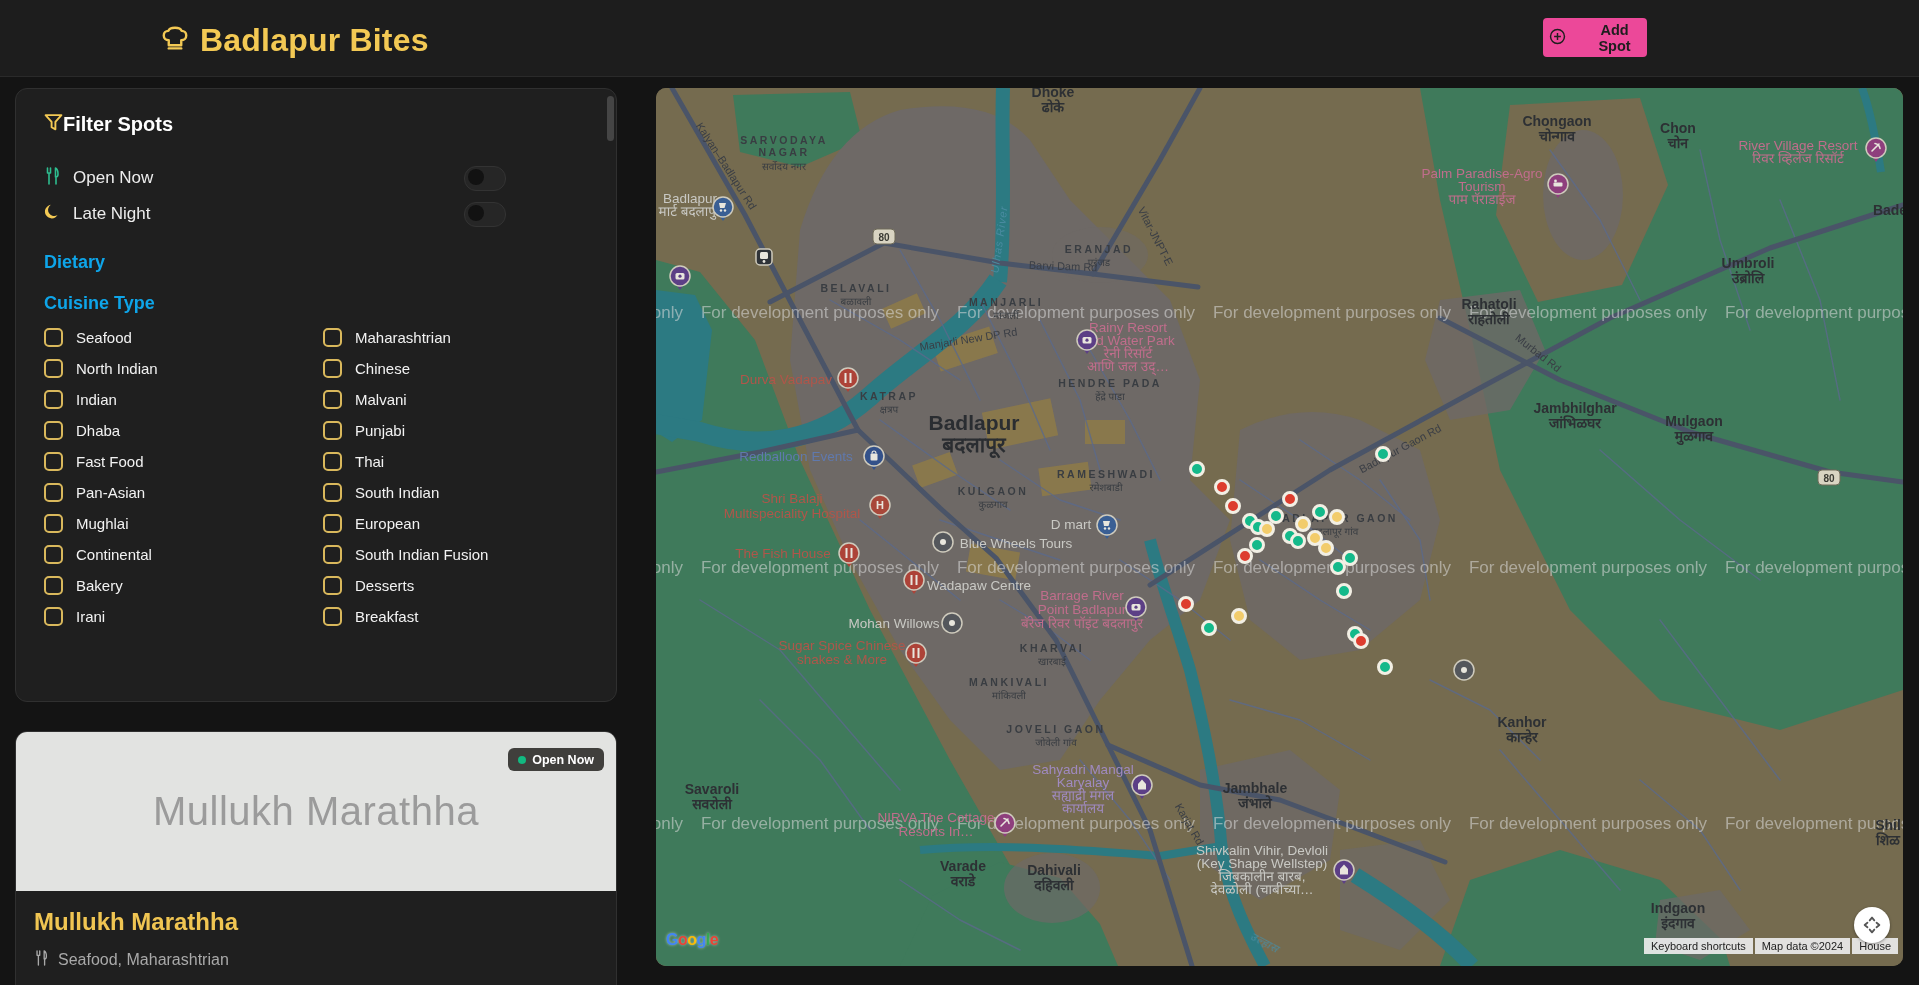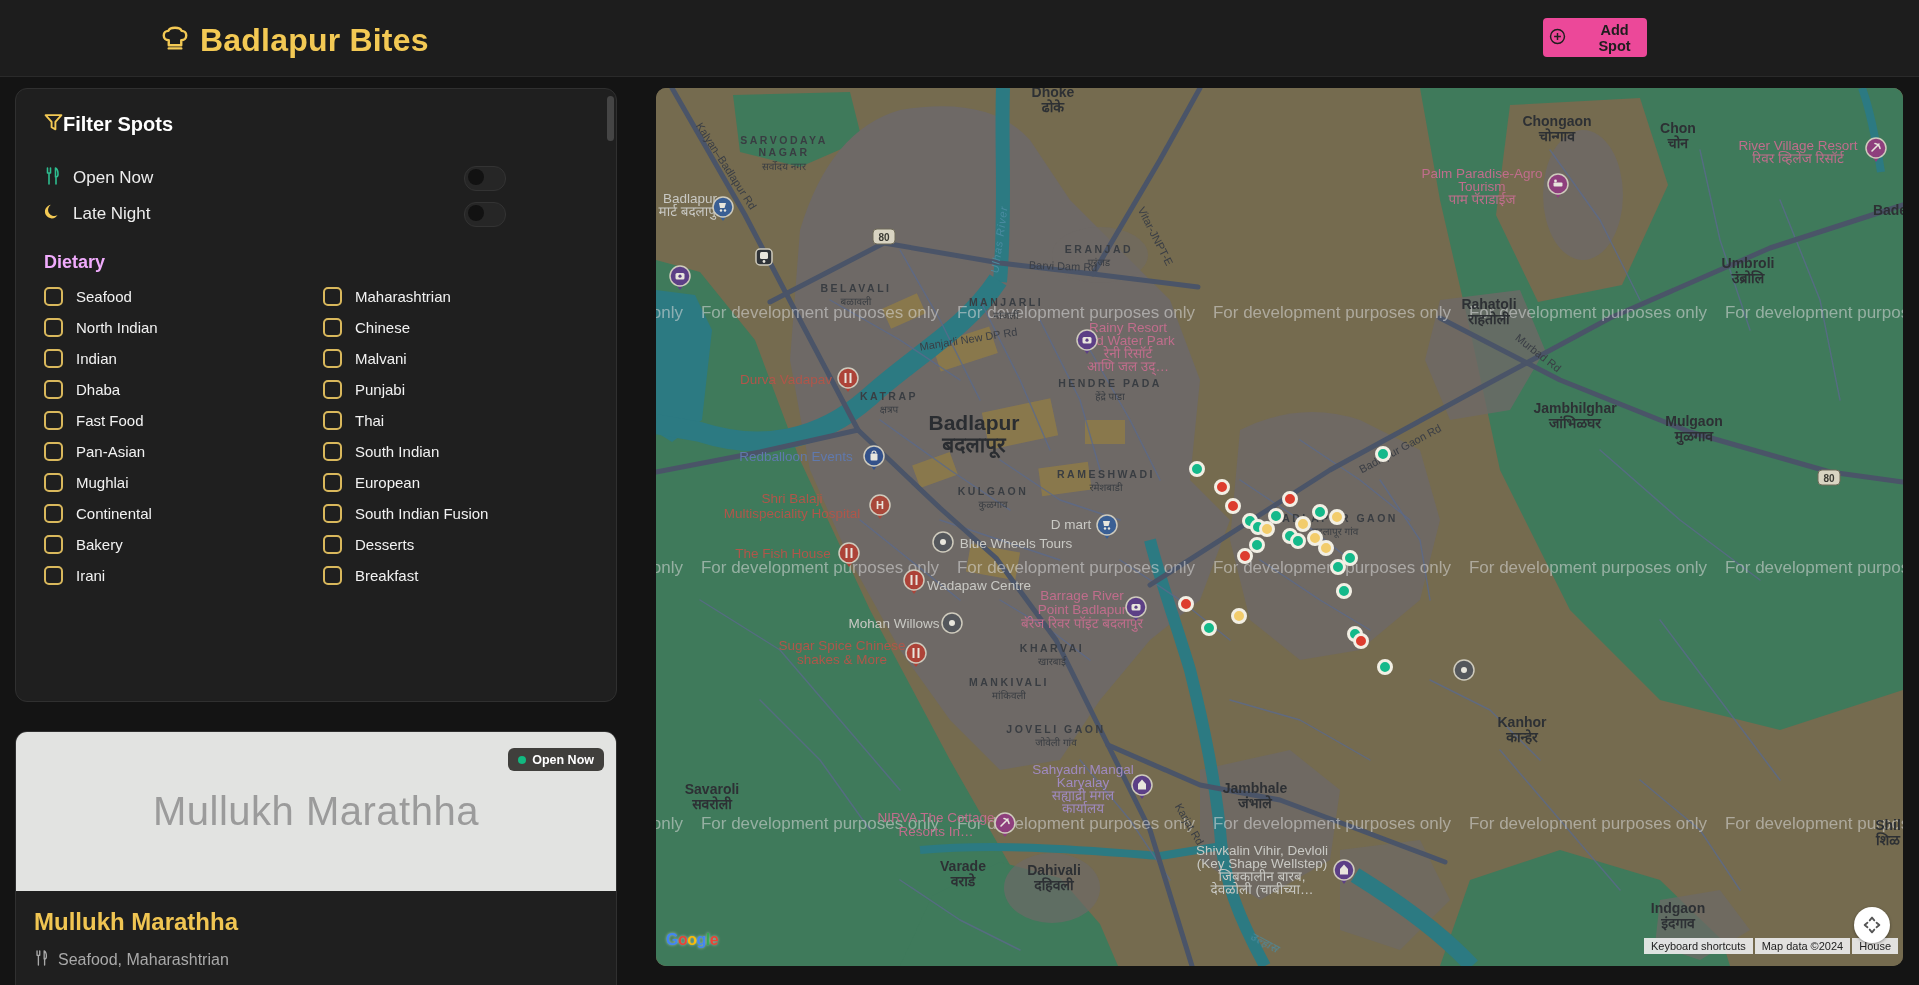--- a/index.html
+++ b/index.html
@@ -11,21 +11,21 @@
   .add-spot{position:absolute;left:1543px;top:18px;width:104px;height:39px;background:#ec4899;border:none;border-radius:4px;display:flex;align-items:center;justify-content:center;gap:22px;font-family:inherit;font-size:14.5px;font-weight:bold;color:#1e1e1e;cursor:pointer;}
   
   .filter-panel{position:absolute;left:15px;top:88px;width:602px;height:614px;background:#1f1f1f;border:1px solid #303030;border-radius:12px;box-sizing:border-box;padding:24px 28px;overflow:hidden;}
   .panel-scrollbar{position:absolute;right:2px;top:7px;width:7px;height:45px;border-radius:4px;background:#454545;}
   .filter-heading{display:flex;align-items:center;gap:0;margin-bottom:24px;}
   .filter-heading .t{font-size:20px;font-weight:bold;color:#fff;}
   .quick-row{display:flex;align-items:center;width:462px;height:36px;}
   .quick-row .lbl{font-size:17px;color:#ededed;margin-left:12px;flex:1;}
   .toggle{width:40px;height:23px;border-radius:12px;background:#262626;border:1px solid #333;position:relative;flex:0 0 auto;cursor:pointer;}
   .toggle .knob{position:absolute;left:3px;top:2.5px;width:16px;height:16px;border-radius:50%;background:#121212;}
-  .section-h{font-size:18px;font-weight:bold;color:#f0abfc;margin:20px 0 14px 0;}
+  .section-h{font-size:18px;font-weight:bold;color:#0ea5e9;margin:20px 0 14px 0;}
   .diet-row{display:flex;align-items:center;height:34px;gap:13px;}
   .diet-row .lbl{font-size:16.5px;font-weight:bold;color:#ededed;}
   .cuisine-grid{display:grid;grid-template-columns:279px 1fr;row-gap:12px;}
   .cb-row{display:flex;align-items:center;gap:13px;cursor:pointer;}
   .cb{width:15px;height:15px;border:2px solid #d9b85c;border-radius:5px;background:transparent;flex:0 0 auto;}
   .cb-label{font-size:15px;color:#f2f2f2;}
   
   .spot-card{position:absolute;left:15px;top:731px;width:602px;height:300px;background:#1f1f1f;border:1px solid #303030;border-radius:12px;box-sizing:border-box;overflow:hidden;cursor:pointer;}
   .card-img{position:relative;width:100%;height:159px;background:#e2e3e1;display:flex;align-items:center;justify-content:center;}
   .card-img .ph-text{font-size:40px;color:#9b9b9b;font-weight:500;letter-spacing:.5px;}
@@ -114,20 +114,21 @@
     <span class="lbl">Late Night</span>
     <span class="toggle">
         <span class="knob"></span>
       </span>
   </div>
 
   <div class="section-h">Dietary</div>
 
 
 
+  <div class="section-h">Cuisine Type</div>
   <div class="cuisine-grid">
       <div class="cb-row">
         <span class="cb"></span>
         <span class="cb-label">Seafood</span>
       </div>
       <div class="cb-row">
         <span class="cb"></span>
         <span class="cb-label">Maharashtrian</span>
       </div>
       <div class="cb-row">

